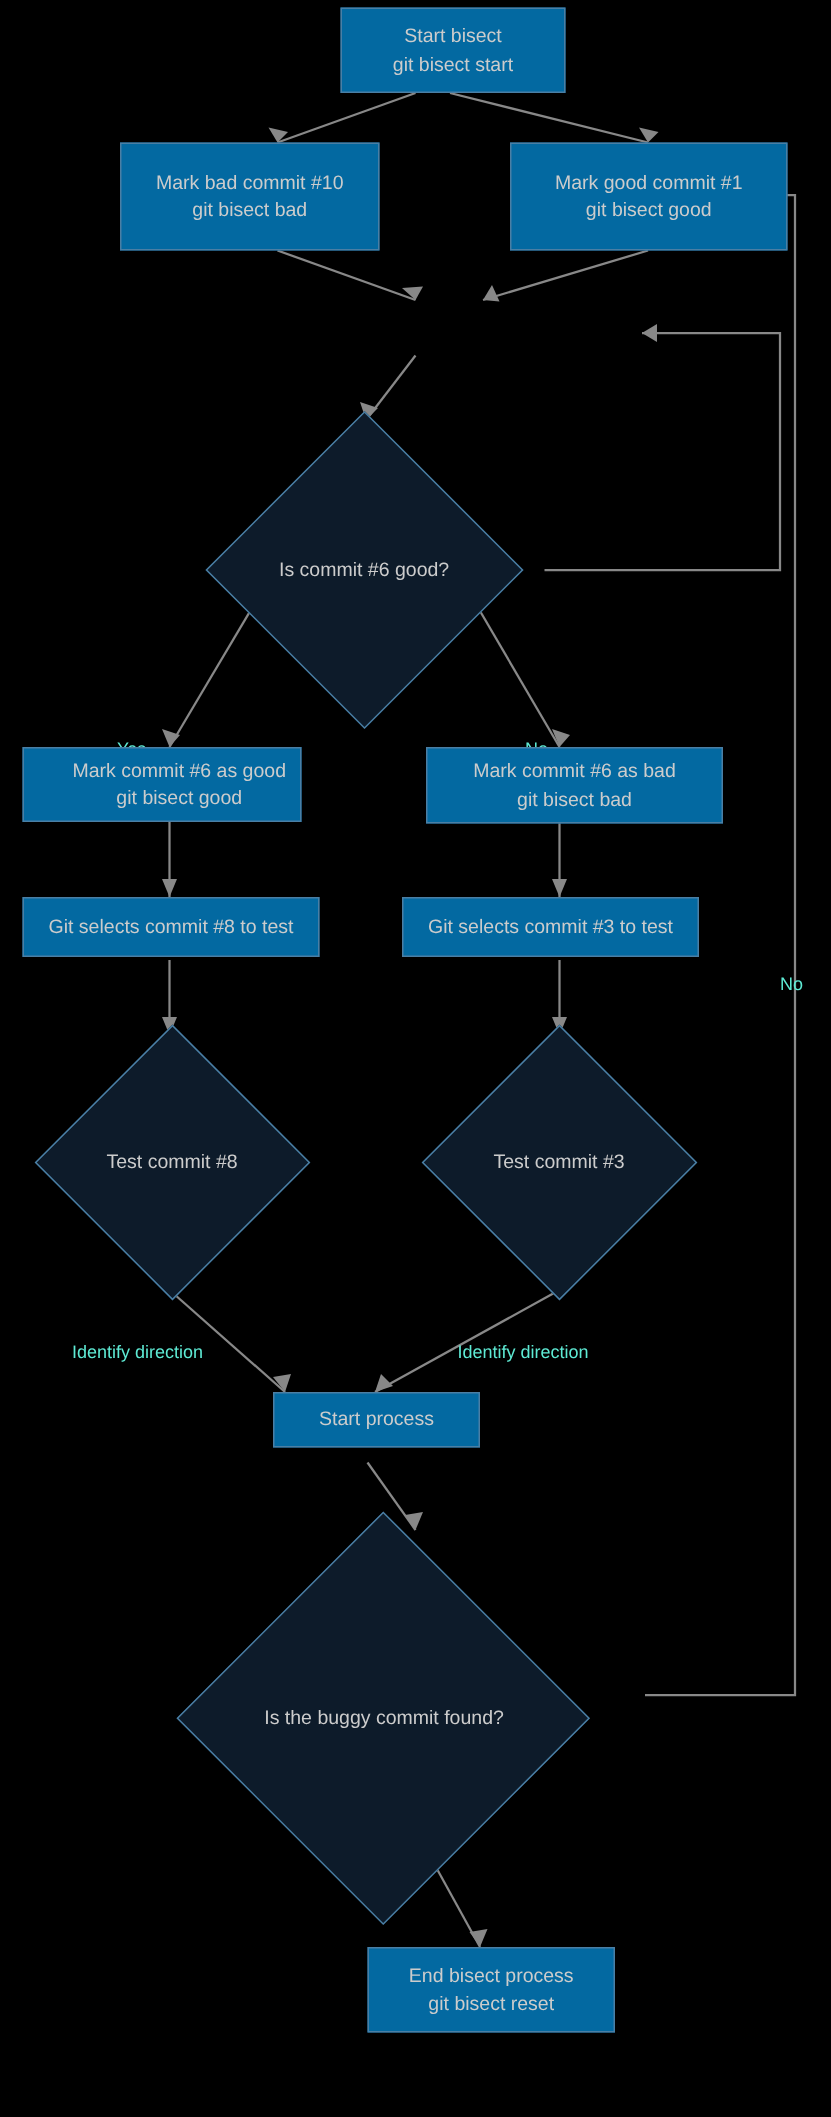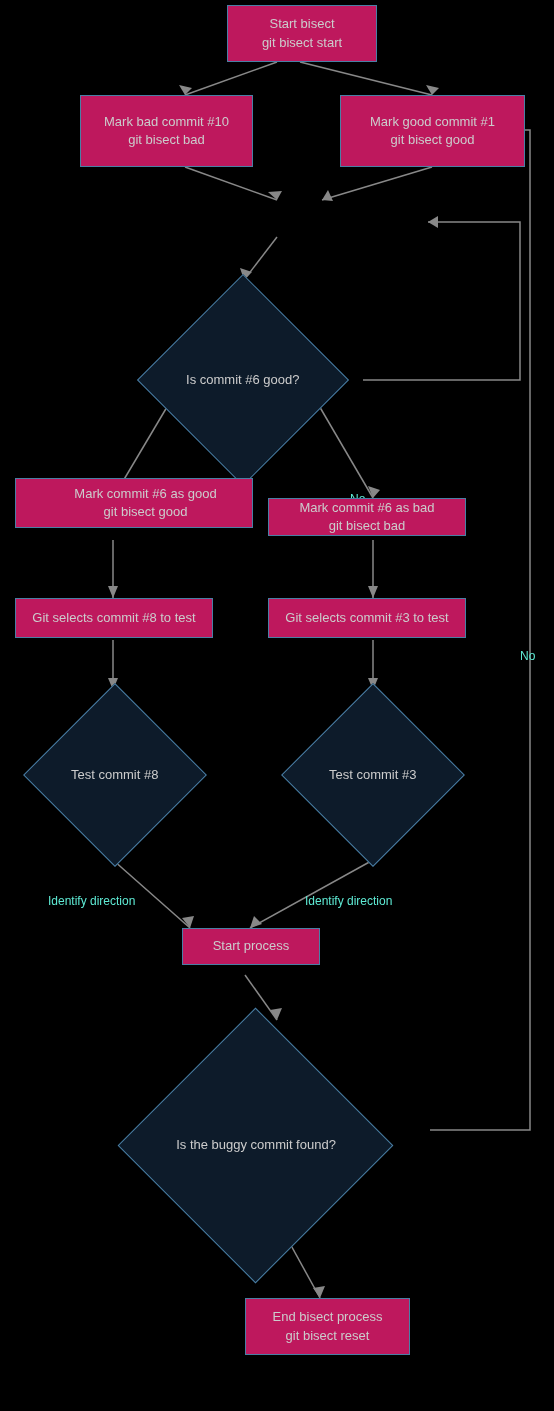--- a/index.html
+++ b/index.html
@@ -14,21 +14,21 @@
       overflow-x: hidden;
     }
     .flowchart {
       position: relative;
       width: 554px;
       height: 1411px;
     }
     .box {
       position: absolute;
       border: 1px solid #4a7fa5;
-      background: #be185d;
+      background: #0369a1;
       color: #ccc;
       text-align: center;
       display: flex;
       align-items: center;
       justify-content: center;
       padding: 6px 8px;
       line-height: 1.4;
     }
     .diamond-wrap {
       position: absolute;
@@ -160,26 +160,26 @@
   </div>
 
   <div class="label" style="left:78px; top:468px;">
     <span>Yes</span>
   </div>
 
   <div class="label" style="left:350px; top:468px;">
     <span>No</span>
   </div>
 
-  <div class="box" style="left:15px; top:478px; width:238px; height:50px;padding-left:31px;">
+  <div class="box" style="left:15px; top:498px; width:186px; height:50px;padding-left:31px;">
     <span style="white-space:pre-line">Mark commit #6 as good
 git bisect good</span>
   </div>
 
-  <div class="box" style="left:268px; top:498px; width:198px; height:38px;">
+  <div class="box" style="left:284px; top:498px; width:198px; height:51px;">
     <span style="white-space:pre-line">Mark commit #6 as bad
 git bisect bad</span>
   </div>
 
   <div class="box" style="left:15px; top:598px; width:198px; height:40px;">
     <span>Git selects commit #8 to test</span>
   </div>
 
   <div class="box" style="left:268px; top:598px; width:198px; height:40px;">
     <span>Git selects commit #3 to test</span>

